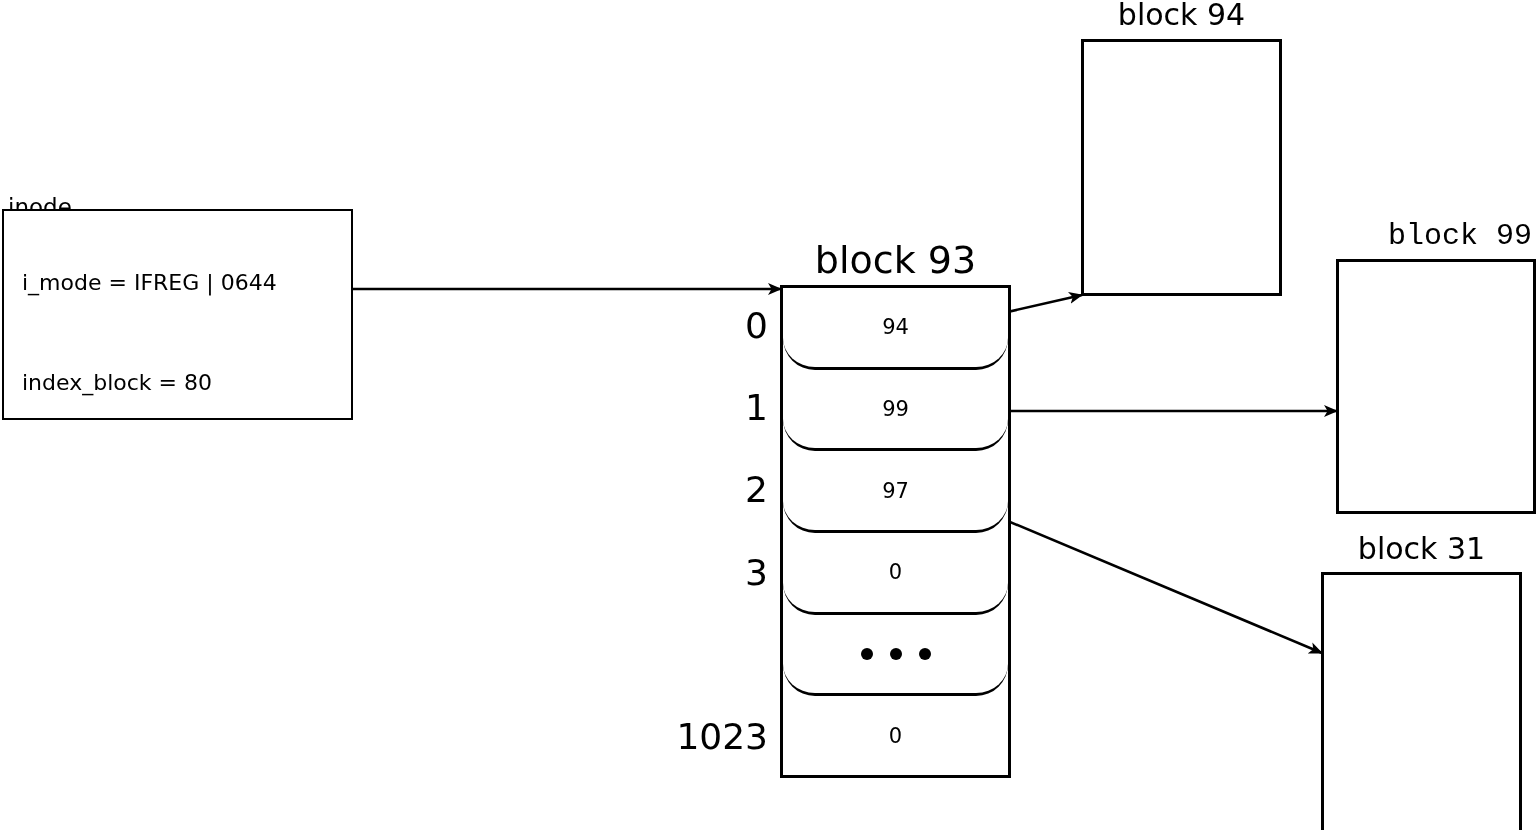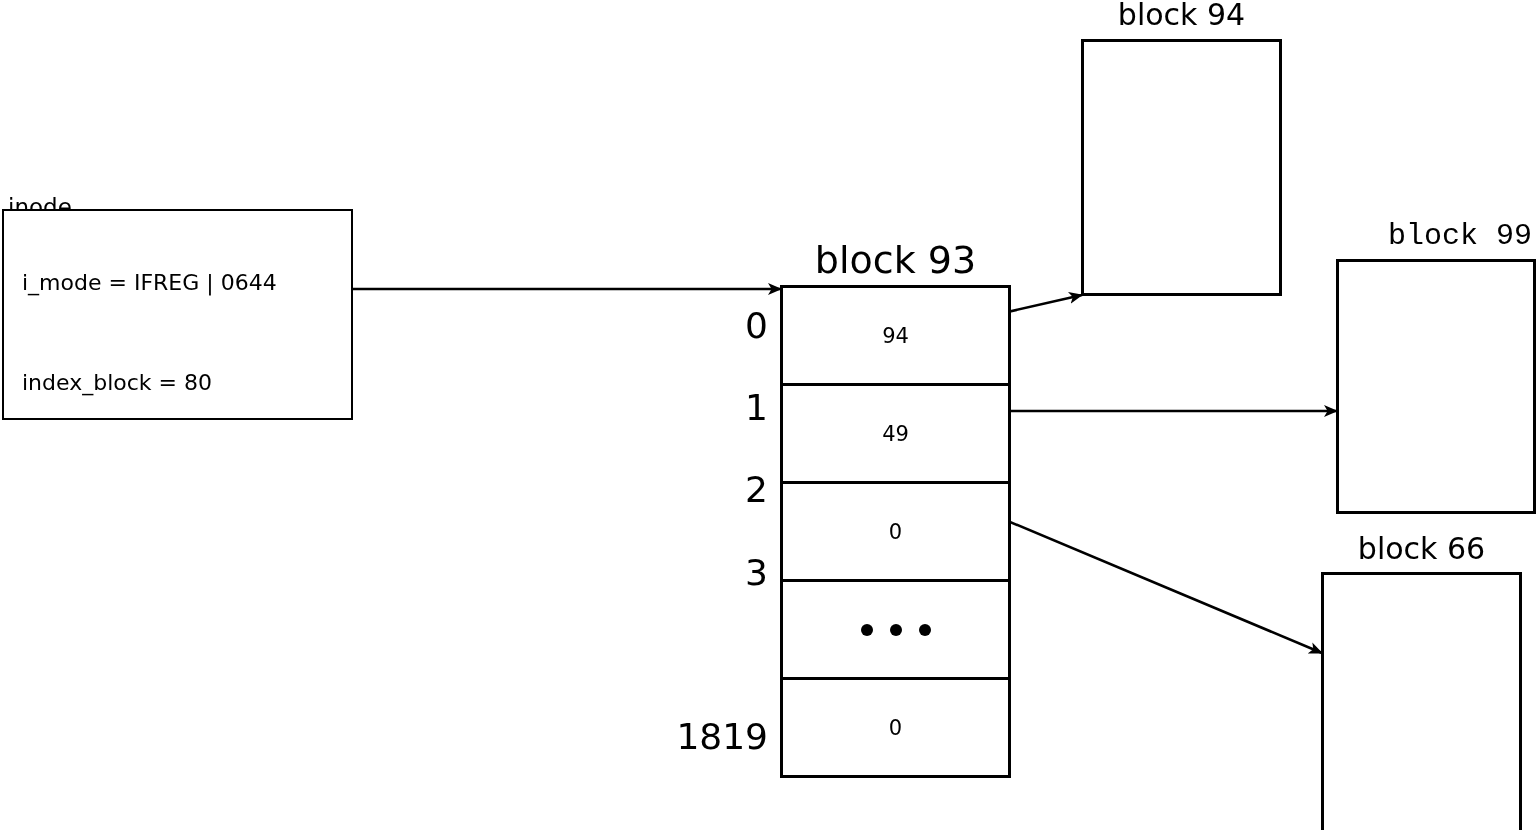--- a/index.html
+++ b/index.html
@@ -89,20 +89,21 @@
   }
   .b93-row {
     flex: 1 1 0;
     border-bottom: 3px solid #000;
     box-sizing: border-box;
     display: flex;
     align-items: center;
     justify-content: center;
     font-size: 21px;
     position: relative;
+    border-radius: 32px;
   }
   .b93-row:last-child { border-bottom: none; }
   .b93-dots {
     display: flex;
     gap: 17px;
     align-items: center;
   }
   .b93-dots i {
     display: block;
     width: 12px;
@@ -189,29 +190,32 @@
   </div>
 
   <div id="block93-title">block 93</div>
 
   <div id="block93-indices">
     <div class="b93-index">0</div>
     <div class="b93-index">1</div>
     <div class="b93-index">2</div>
     <div class="b93-index">3</div>
     <div class="b93-index"></div>
-    <div class="b93-index">1819</div>
+    <div class="b93-index">1023</div>
   </div>
 
   <div id="block93-table">
     <div class="b93-row">
       <span>94</span>
     </div>
     <div class="b93-row">
-      <span>49</span>
+      <span>99</span>
+    </div>
+    <div class="b93-row">
+      <span>97</span>
     </div>
     <div class="b93-row">
       <span>0</span>
     </div>
     <div class="b93-row">
       <span class="b93-dots" aria-hidden="true">
           <i></i>
           <i></i>
           <i></i>
         </span>
@@ -220,16 +224,16 @@
       <span>0</span>
     </div>
   </div>
 
   <div class="target-title" id="block94-title">block 94</div>
   <div class="target-box" id="block94-box"></div>
 
   <div class="target-title" id="block99-title">block 99</div>
   <div class="target-box" id="block99-box"></div>
 
-  <div class="target-title" id="block66-title">block 66</div>
+  <div class="target-title" id="block66-title">block 31</div>
   <div class="target-box" id="block66-box"></div>
 
 </div>
 
 </body></html>

